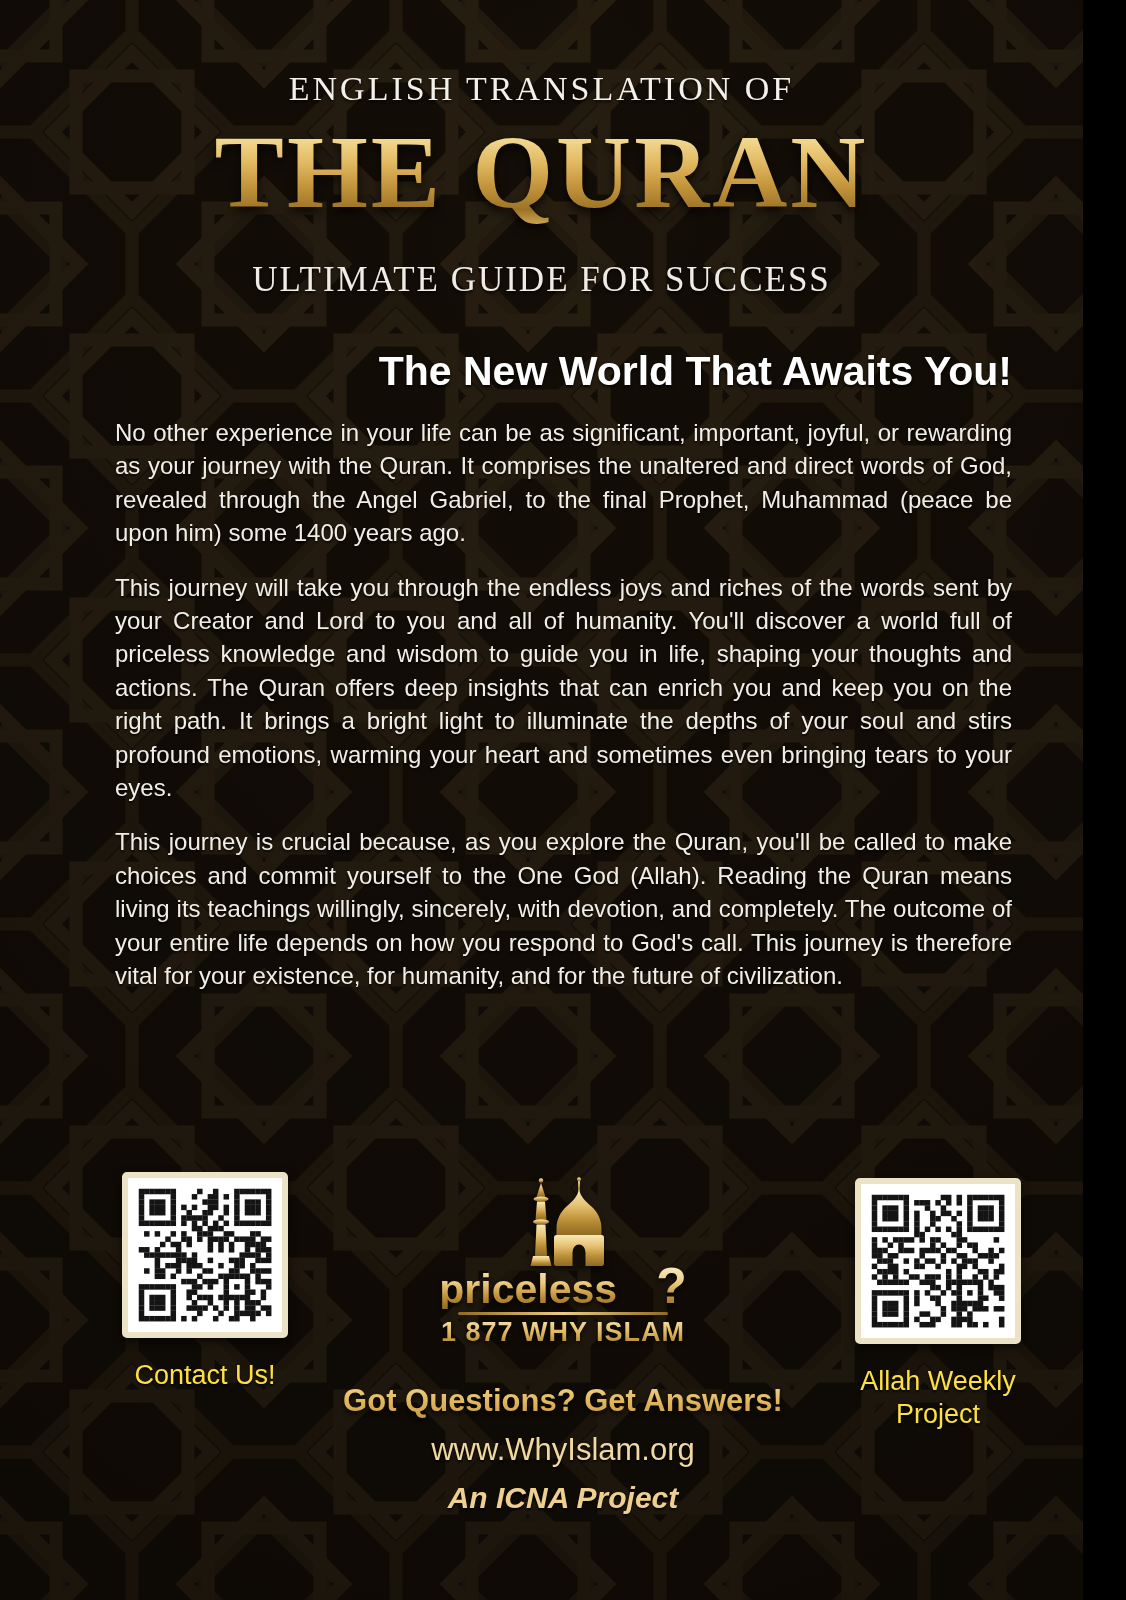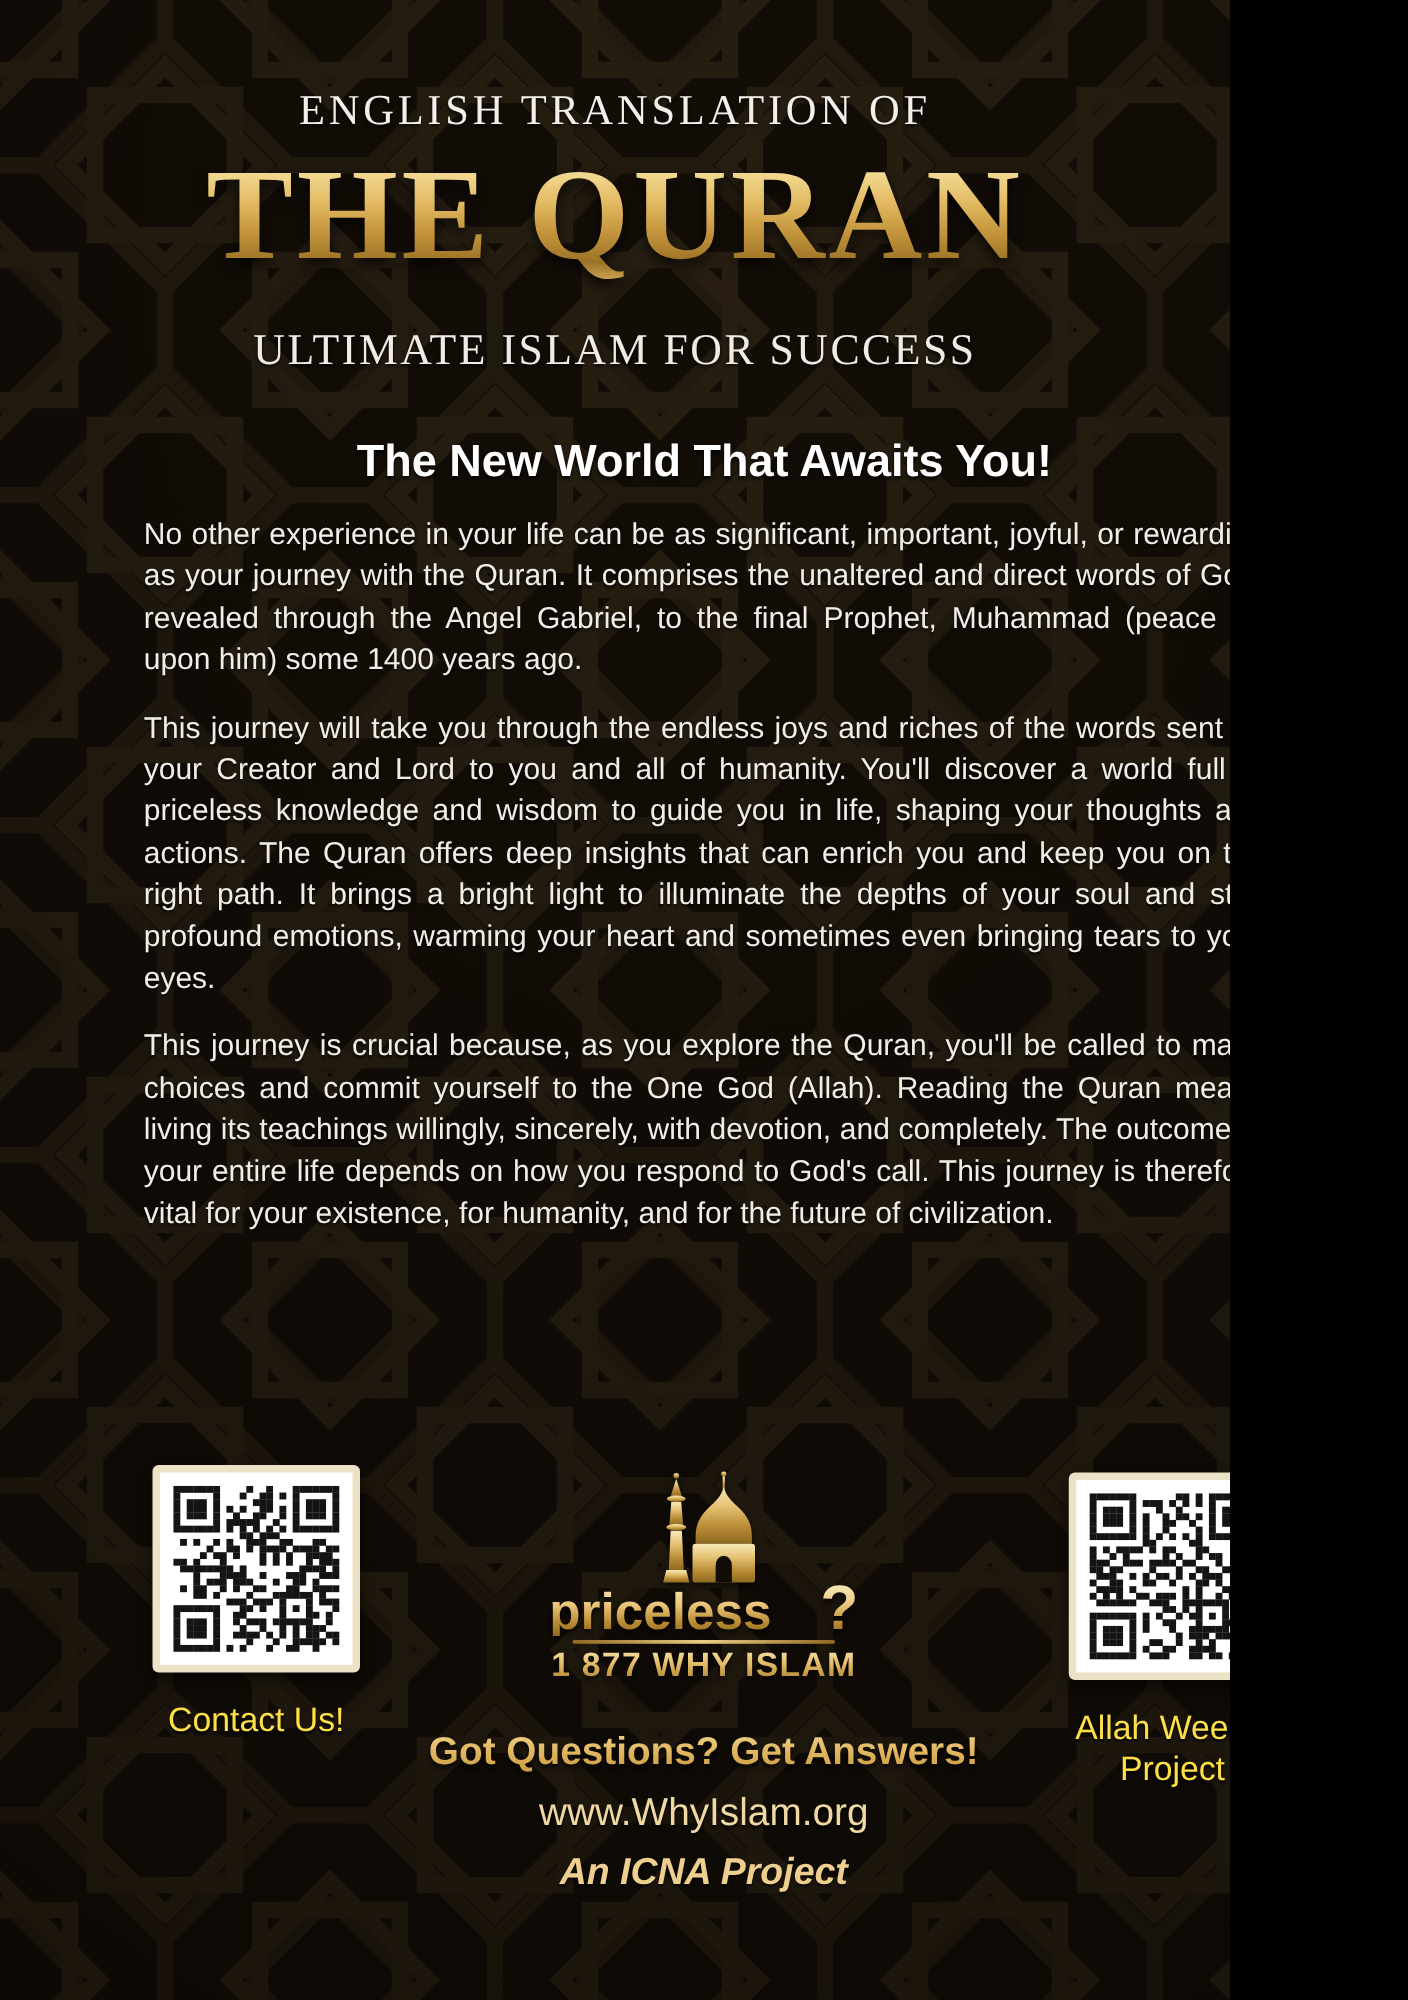--- a/index.html
+++ b/index.html
@@ -1,17 +1,17 @@
 <!DOCTYPE html>
 <html><head>
 <meta charset="utf-8">
 <style>
   html,body{margin:0;padding:0;background:#000;}
   .page{
-    position:relative;width:984px;height:1600px;overflow:hidden;
+    position:relative;width:1083px;height:1600px;overflow:hidden;
     background:#130d07;
     font-family:"Liberation Sans",sans-serif;
   }
   .bg-pattern{position:absolute;inset:0;display:block;}
 
   
   .header{position:absolute;top:0;left:0;width:100%;text-align:center;}
   .kicker{
     position:absolute;top:70px;left:0;width:100%;
     font-family:"Liberation Serif",serif;font-size:34px;letter-spacing:3px;
@@ -26,22 +26,22 @@
   }
   .subtitle{
     position:absolute;top:260px;left:0;width:100%;
     font-family:"Liberation Serif",serif;font-size:35px;letter-spacing:2px;
     color:#efece5;text-shadow:0 2px 3px rgba(0,0,0,.8);
   }
 
   
   .article{position:absolute;left:115px;top:348px;width:897px;}
   .article h2{
-    margin:0 0 21px 0;text-align:center;
-    font-size:36px;font-weight:bold;color:#ffffff;
+    margin:0 0 21px 0;text-align:right;
+    font-size:41px;font-weight:bold;color:#ffffff;
     text-shadow:0 2px 3px rgba(0,0,0,.8);
   }
   .article p{
     margin:0 0 21px 0;text-align:justify;
     font-size:24px;line-height:33.4px;color:#f1eee8;
     text-shadow:0 2px 2px rgba(0,0,0,.7);
   }
   .article p:last-child{margin-bottom:0;}
 
   
@@ -121,21 +121,21 @@
         <stop offset="1" stop-color="#000000" stop-opacity="0.35"></stop>
       </radialGradient>
     </defs>
     <rect width="1126" height="1600" fill="url(#geo)"></rect>
     <rect width="1126" height="1600" fill="url(#vig)"></rect>
   </svg>
 
   <header class="header">
     <div class="kicker">ENGLISH TRANSLATION OF</div>
     <h1 class="title">THE QURAN</h1>
-    <div class="subtitle">ULTIMATE ISLAM FOR SUCCESS</div>
+    <div class="subtitle">ULTIMATE GUIDE FOR SUCCESS</div>
   </header>
 
   <main class="article">
     <h2>The New World That Awaits You!</h2>
     <p>No other experience in your life can be as significant, important, joyful, or rewarding as your journey with the Quran. It comprises the unaltered and direct words of God, revealed through the Angel Gabriel, to the final Prophet, Muhammad (peace be upon him) some 1400 years ago.</p>
     <p>This journey will take you through the endless joys and riches of the words sent by your Creator and Lord to you and all of humanity. You'll discover a world full of priceless knowledge and wisdom to guide you in life, shaping your thoughts and actions. The Quran offers deep insights that can enrich you and keep you on the right path. It brings a bright light to illuminate the depths of your soul and stirs profound emotions, warming your heart and sometimes even bringing tears to your eyes.</p>
     <p>This journey is crucial because, as you explore the Quran, you'll be called to make choices and commit yourself to the One God (Allah). Reading the Quran means living its teachings willingly, sincerely, with devotion, and completely. The outcome of your entire life depends on how you respond to God's call. This journey is therefore vital for your existence, for humanity, and for the future of civilization.</p>
   </main>
 
   <div class="f-col f-left">

